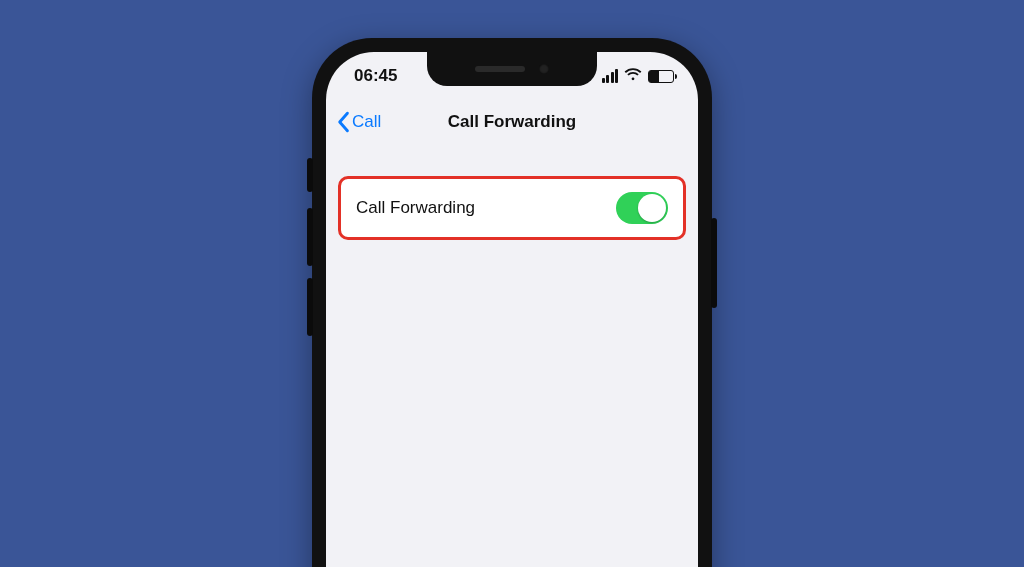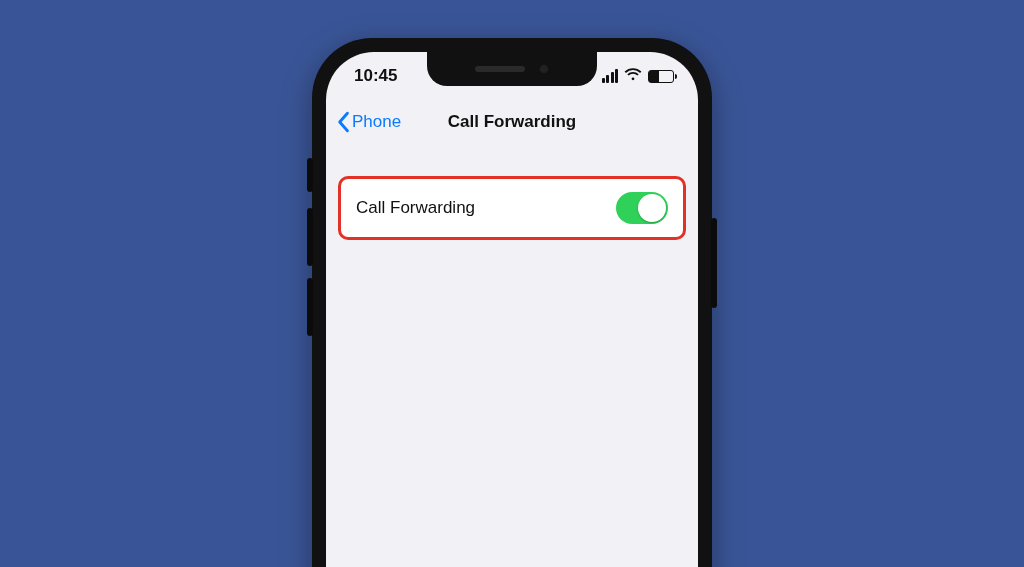--- a/index.html
+++ b/index.html
@@ -181,21 +181,21 @@
   <div class="side-btn l3"></div>
   <div class="side-btn r1"></div>
 
   <div class="screen">
     <div class="notch">
       <div class="notch-speaker"></div>
       <div class="notch-cam"></div>
     </div>
 
     <div class="status-bar">
-      <span>10:45</span>
+      <span>06:45</span>
       <div class="status-right">
         <span class="signal-icon">
           <span></span>
             <span></span>
             <span></span>
             <span></span>
         </span>
         <span>
           <svg width="18" height="13" viewBox="0 0 18 13">
             <path d="M9 12.2a1.4 1.4 0 1 0 0-2.8 1.4 1.4 0 0 0 0 2.8zM4.6 7.6a6.2 6.2 0 0 1 8.8 0l1.3-1.3a8 8 0 0 0-11.4 0l1.3 1.3zM1.9 4.9a10 10 0 0 1 14.2 0L17.4 3.6a11.9 11.9 0 0 0-16.8 0l1.3 1.3z" fill="#111"></path>
@@ -205,21 +205,21 @@
           <span class="battery-fill"></span>
         </span>
       </div>
     </div>
 
     <div class="nav-bar">
       <div class="back-btn">
         <svg width="14" height="22" viewBox="0 0 12 20">
           <path d="M10 2 L3 10 L10 18" stroke="#0a7aff" stroke-width="2.6" fill="none" stroke-linecap="round" stroke-linejoin="round"></path>
         </svg>
-        <span>Phone</span>
+        <span>Call</span>
       </div>
       <span class="nav-title">Call Forwarding</span>
     </div>
 
     <div class="content">
 
       <div class="cell highlight">
         <span>Call Forwarding</span>
         <div class="toggle">
           <div class="toggle-knob"></div>

